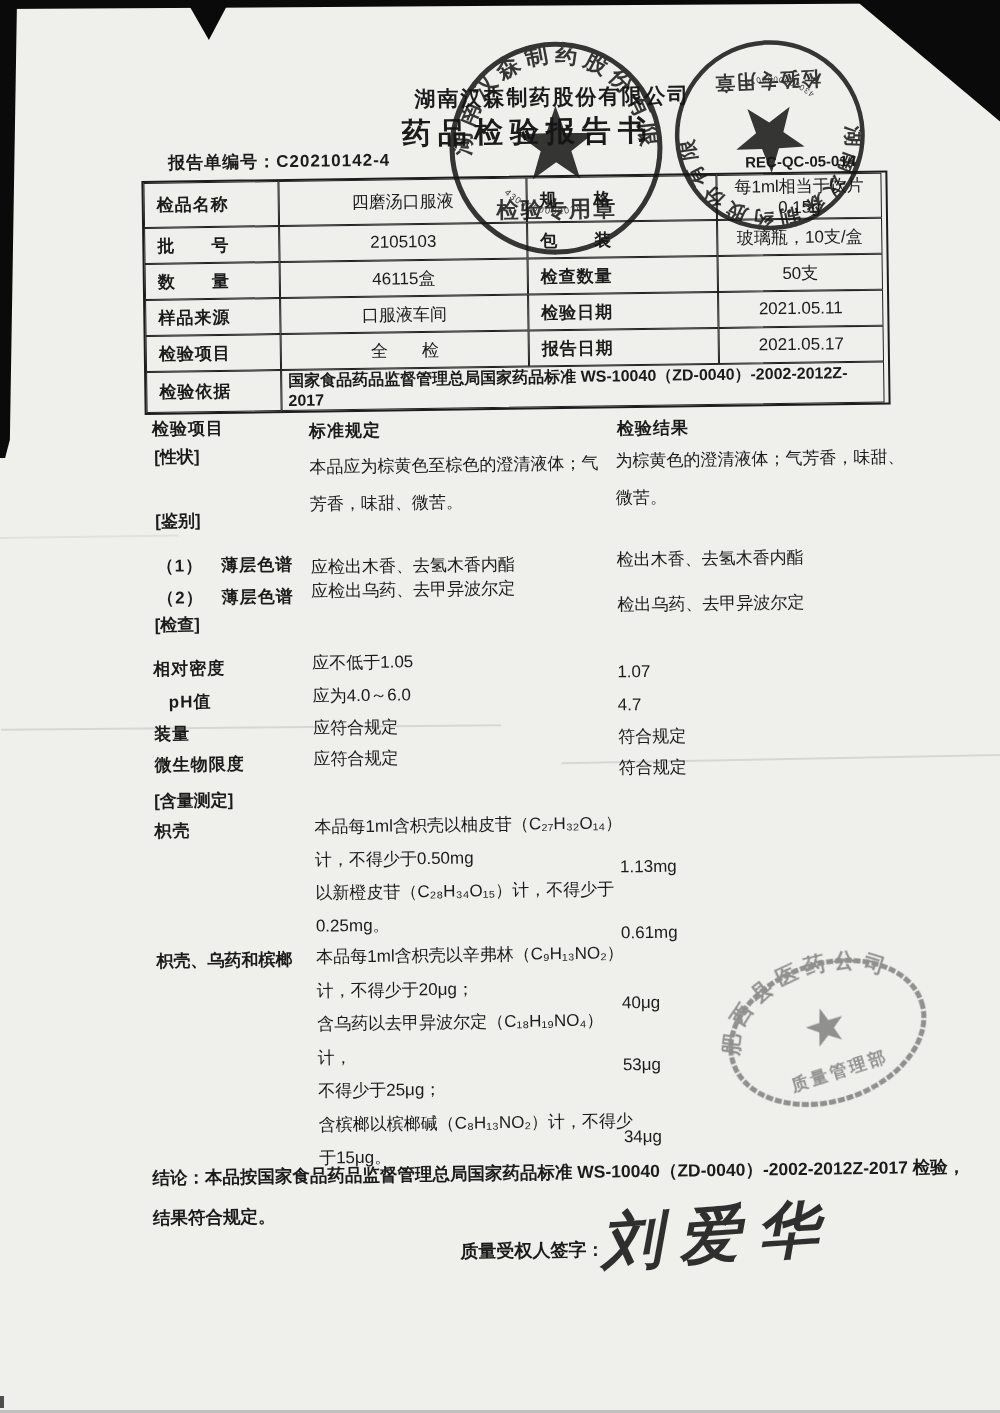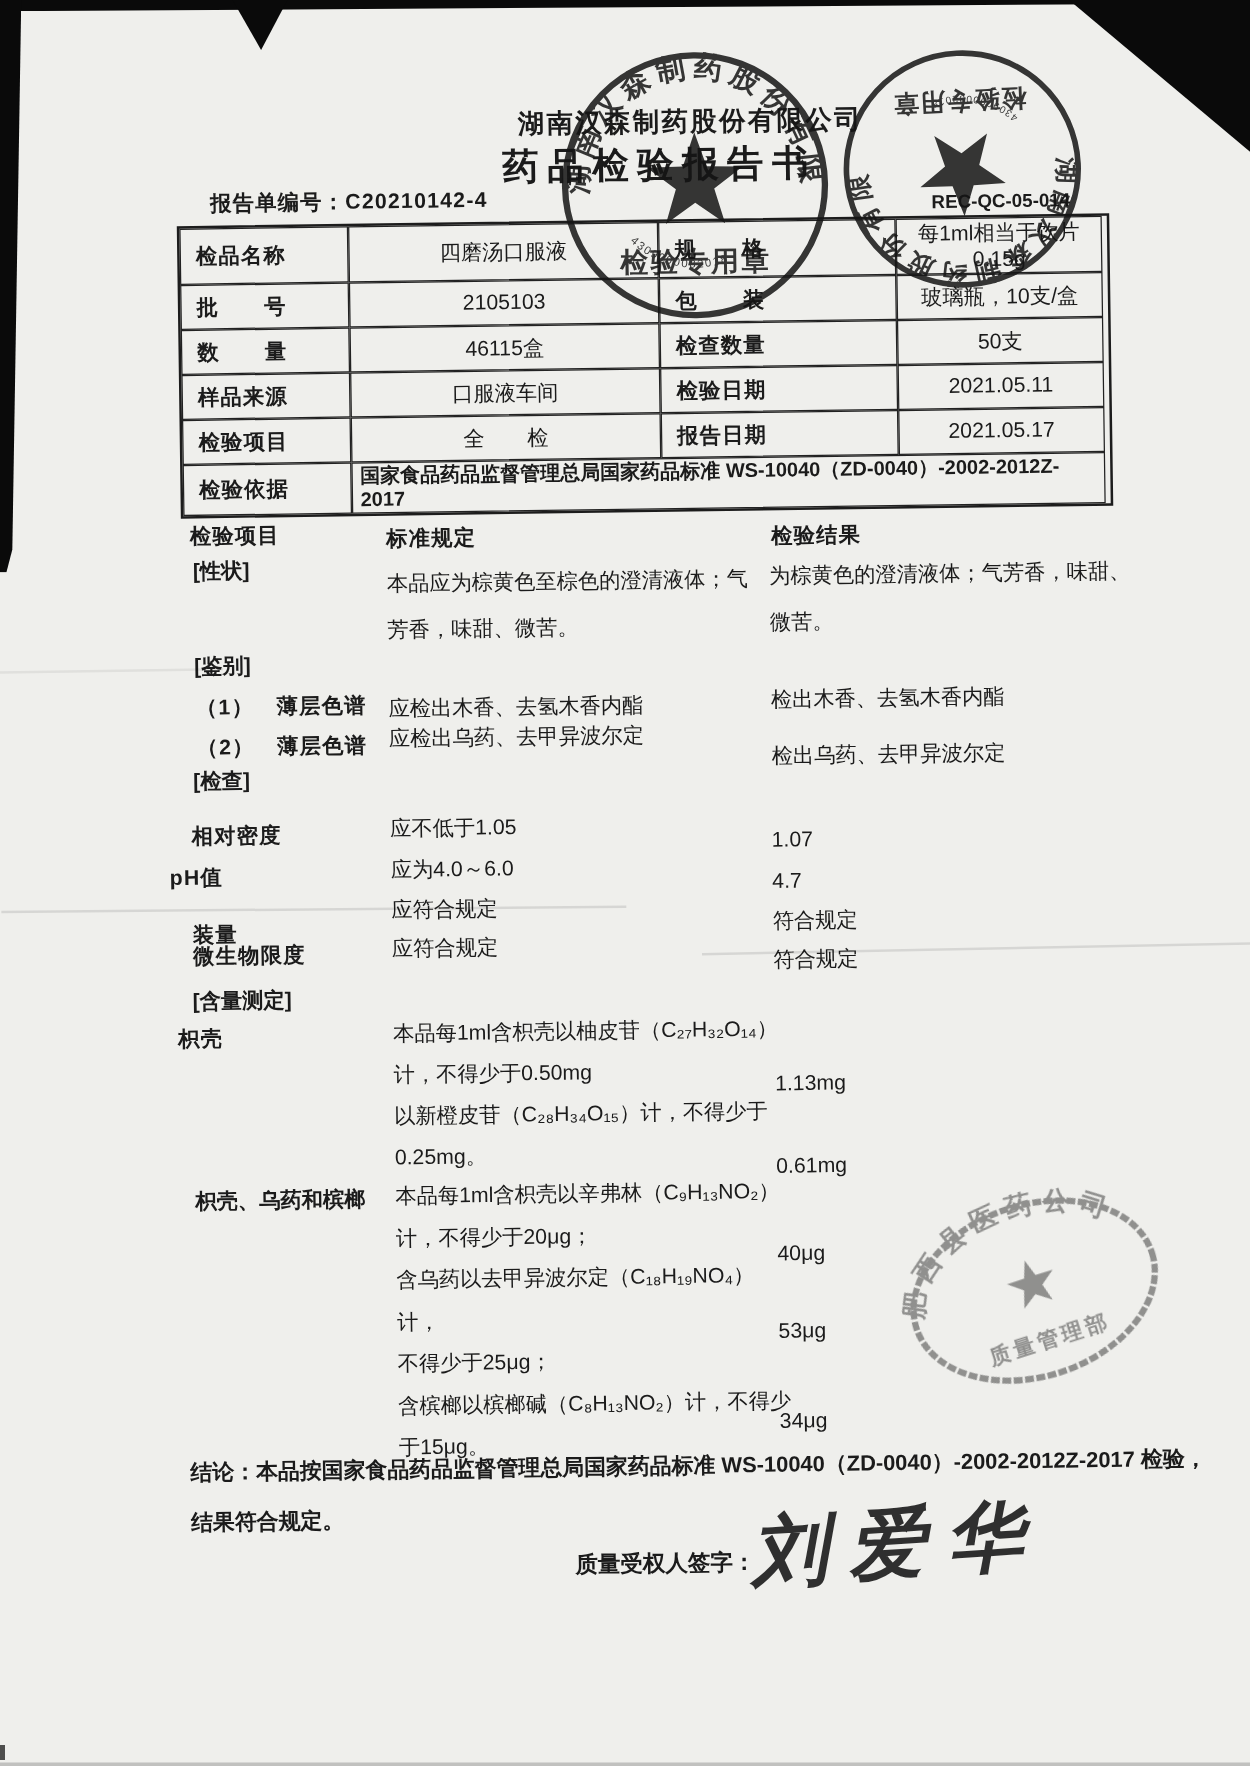--- a/index.html
+++ b/index.html
@@ -111,51 +111,51 @@
       <div class="d hd" style="left:155px;top:8px">检验项目</div>
       <div class="d hd" style="left:312px;top:12px">标准规定</div>
       <div class="d hd" style="left:620px;top:14px">检验结果</div>
 
       <div class="d sec" style="left:157px;top:36px">[性状]</div>
       <div class="d std" style="left:312px;top:46px;line-height:37px">本品应为棕黄色至棕色的澄清液体；气
 芳香，味甜、微苦。</div>
       <div class="d res" style="left:618px;top:44px;line-height:37px">为棕黄色的澄清液体；气芳香，味甜、
 微苦。</div>
 
-      <div class="d sec" style="left:157px;top:112px">[鉴别]</div>
+      <div class="d sec" style="left:157px;top:100px">[鉴别]</div>
 
       <div class="d item" style="left:158px;top:145px">（1）　薄层色谱</div>
       <div class="d std" style="left:312px;top:148px">应检出木香、去氢木香内酯</div>
       <div class="d res" style="left:618px;top:145px">检出木香、去氢木香内酯</div>
 
       <div class="d item" style="left:158px;top:177px">（2）　薄层色谱</div>
       <div class="d std" style="left:312px;top:172px">应检出乌药、去甲异波尔定</div>
       <div class="d res" style="left:618px;top:190px">检出乌药、去甲异波尔定</div>
 
       <div class="d sec" style="left:155px;top:204px">[检查]</div>
 
       <div class="d item" style="left:153px;top:248px">相对密度</div>
       <div class="d std" style="left:312px;top:244px">应不低于1.05</div>
       <div class="d res" style="left:617px;top:257px">1.07</div>
 
-      <div class="d item" style="left:135px;top:281px">pH值</div>
+      <div class="d item" style="left:168px;top:281px">pH值</div>
       <div class="d std" style="left:312px;top:277px">应为4.0～6.0</div>
       <div class="d res" style="left:617px;top:290px">4.7</div>
 
-      <div class="d item" style="left:153px;top:327px">装量</div>
+      <div class="d item" style="left:153px;top:313px">装量</div>
       <div class="d std" style="left:312px;top:309px">应符合规定</div>
       <div class="d res" style="left:617px;top:322px">符合规定</div>
 
       <div class="d item" style="left:153px;top:344px">微生物限度</div>
       <div class="d std" style="left:312px;top:340px">应符合规定</div>
       <div class="d res" style="left:617px;top:353px">符合规定</div>
 
       <div class="d sec" style="left:152px;top:380px">[含量测定]</div>
 
-      <div class="d item" style="left:140px;top:410px">枳壳</div>
+      <div class="d item" style="left:152px;top:410px">枳壳</div>
       <div class="d std" style="left:312px;top:408px">本品每1ml含枳壳以柚皮苷（C₂₇H₃₂O₁₄）
 计，不得少于0.50mg
 以新橙皮苷（C₂₈H₃₄O₁₅）计，不得少于
 0.25mg。</div>
       <div class="d res" style="left:617px;top:452px">1.13mg</div>
       <div class="d res" style="left:617px;top:518px">0.61mg</div>
 
       <div class="d item" style="left:152px;top:540px;letter-spacing:0">枳壳、乌药和槟榔</div>
       <div class="d std" style="left:312px;top:538px;line-height:33.5px">本品每1ml含枳壳以辛弗林（C₉H₁₃NO₂）
 计，不得少于20μg；

